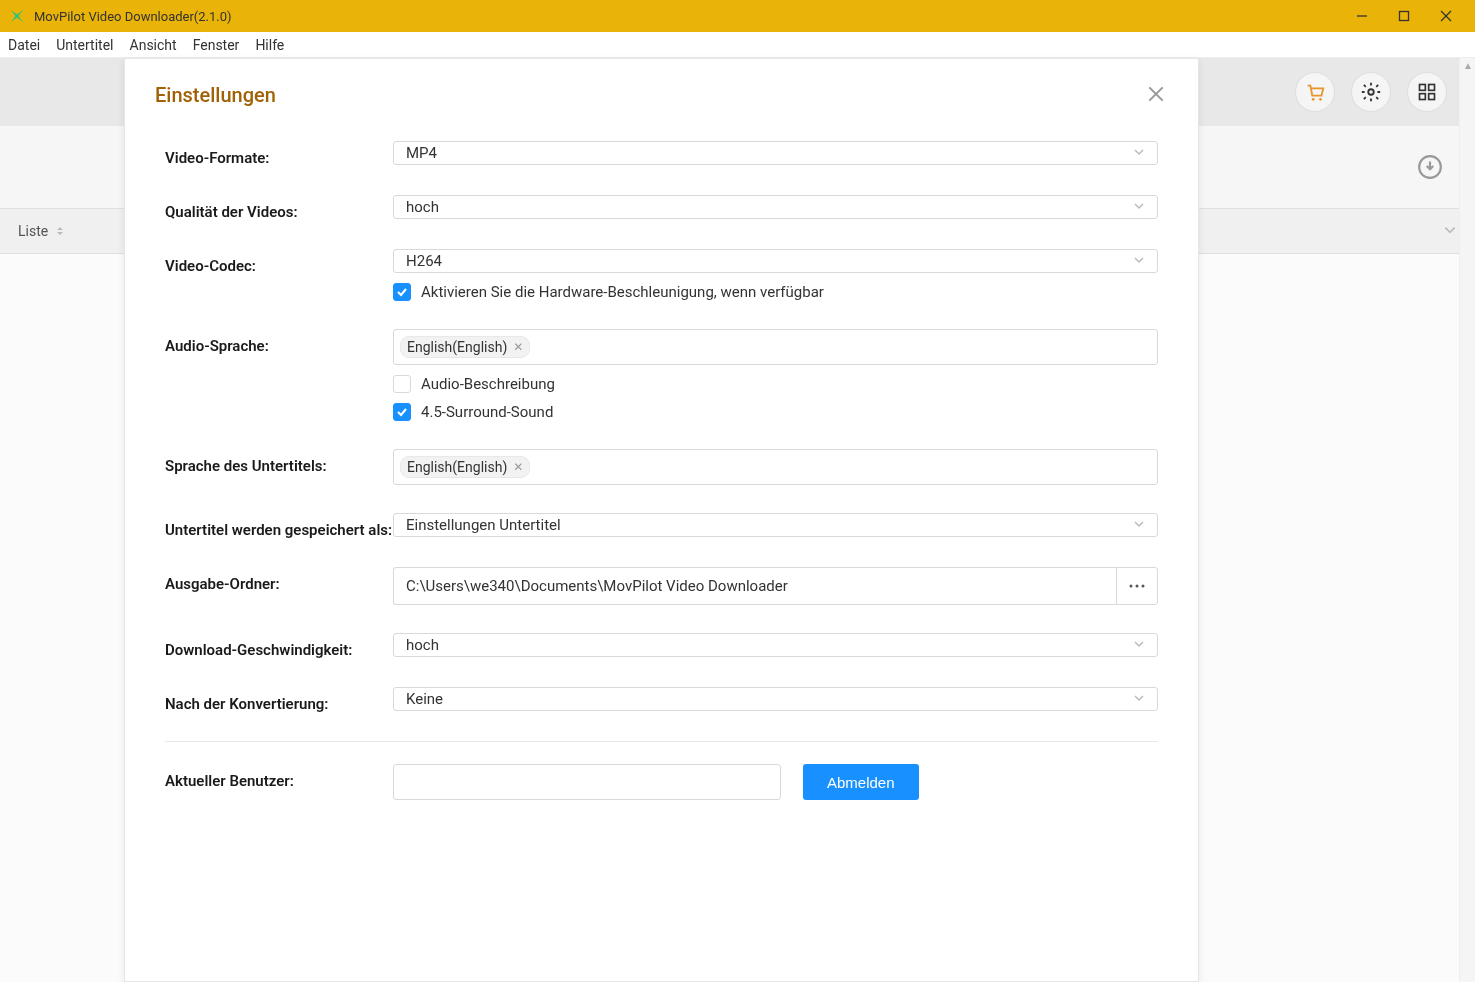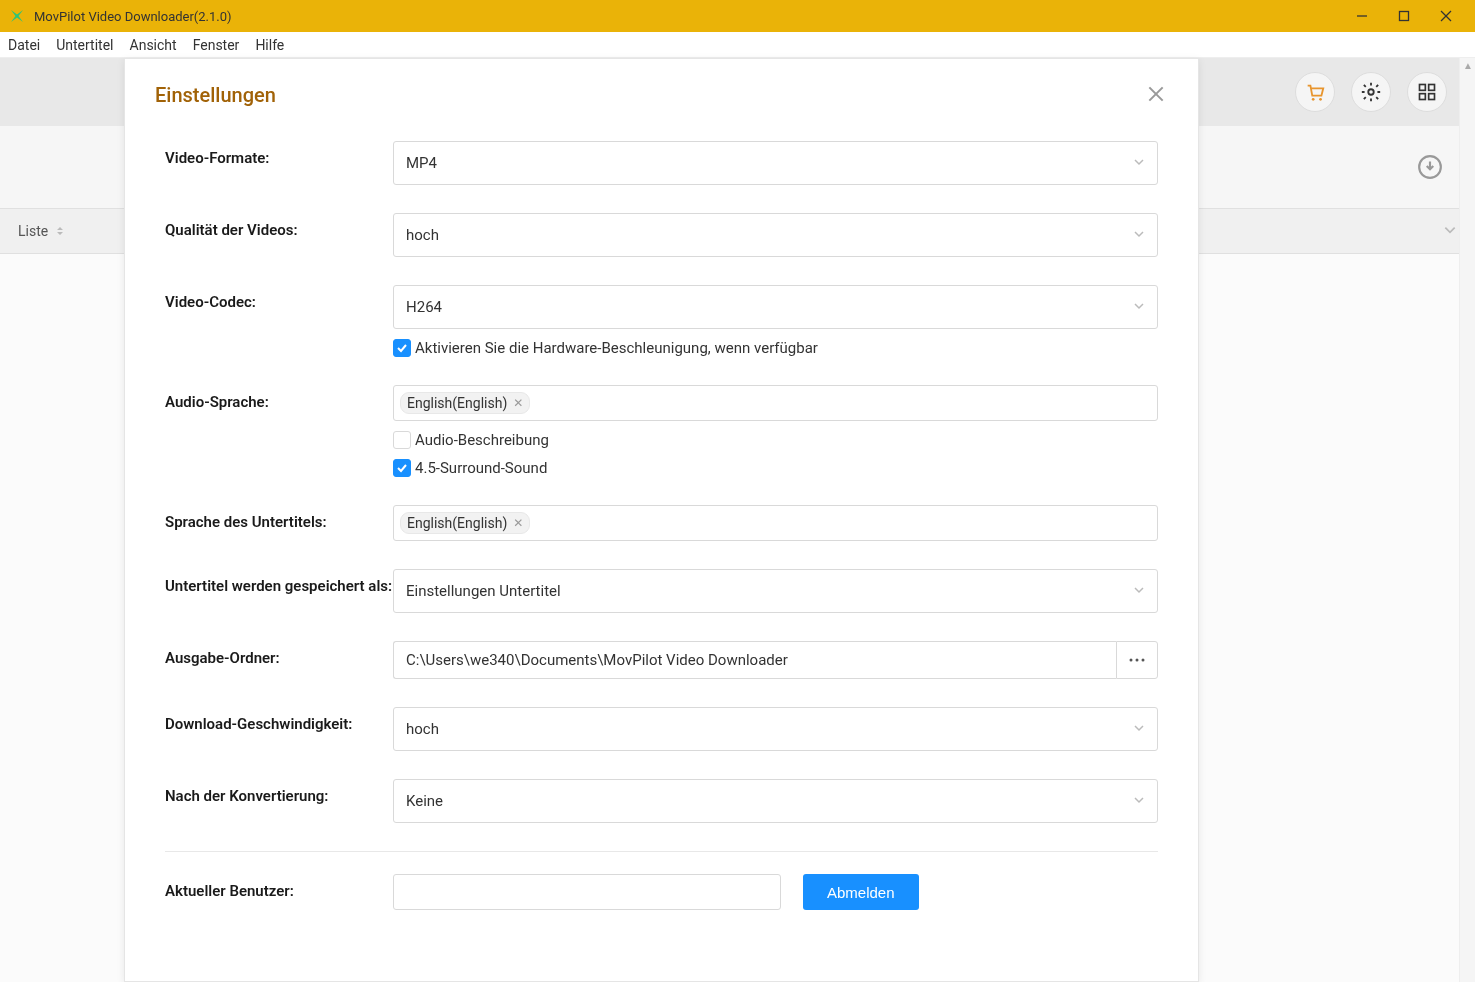--- a/index.html
+++ b/index.html
@@ -109,21 +109,21 @@
   width: 228px;
   flex-shrink: 0;
   font-weight: 600;
   font-size: 15px;
   color: #1a1a1a;
   padding-top: 8px;
 }
 .form-ctrl { flex: 1; }
 .select {
   width: 100%;
-  height: 44px;
+  height: 24px;
   border: 1px solid #d9d9d9;
   border-radius: 3px;
   display: flex;
   align-items: center;
   padding: 0 12px;
   font-size: 15px;
   color: #333;
   position: relative;
   cursor: pointer;
   background: #fff;
@@ -148,21 +148,21 @@
   background: #f2f2f2;
   border: 1px solid #e8e8e8;
   border-radius: 9px;
   padding: 2px 6px;
   font-size: 14px;
   color: #333;
   display: flex; align-items: center; gap: 6px;
 }
 .tag .x { color: #999; cursor: pointer; font-size: 12px; }
 .chk-row {
-  display: flex; align-items: center; gap: 4px;
+  display: flex; align-items: center; gap: 10px;
   margin-top: 10px;
   font-size: 15px;
   color: #333;
 }
 .chk {
   width: 18px; height: 18px;
   border: 1px solid #d9d9d9;
   border-radius: 3px;
   display: flex; align-items: center; justify-content: center;
   cursor: pointer;

